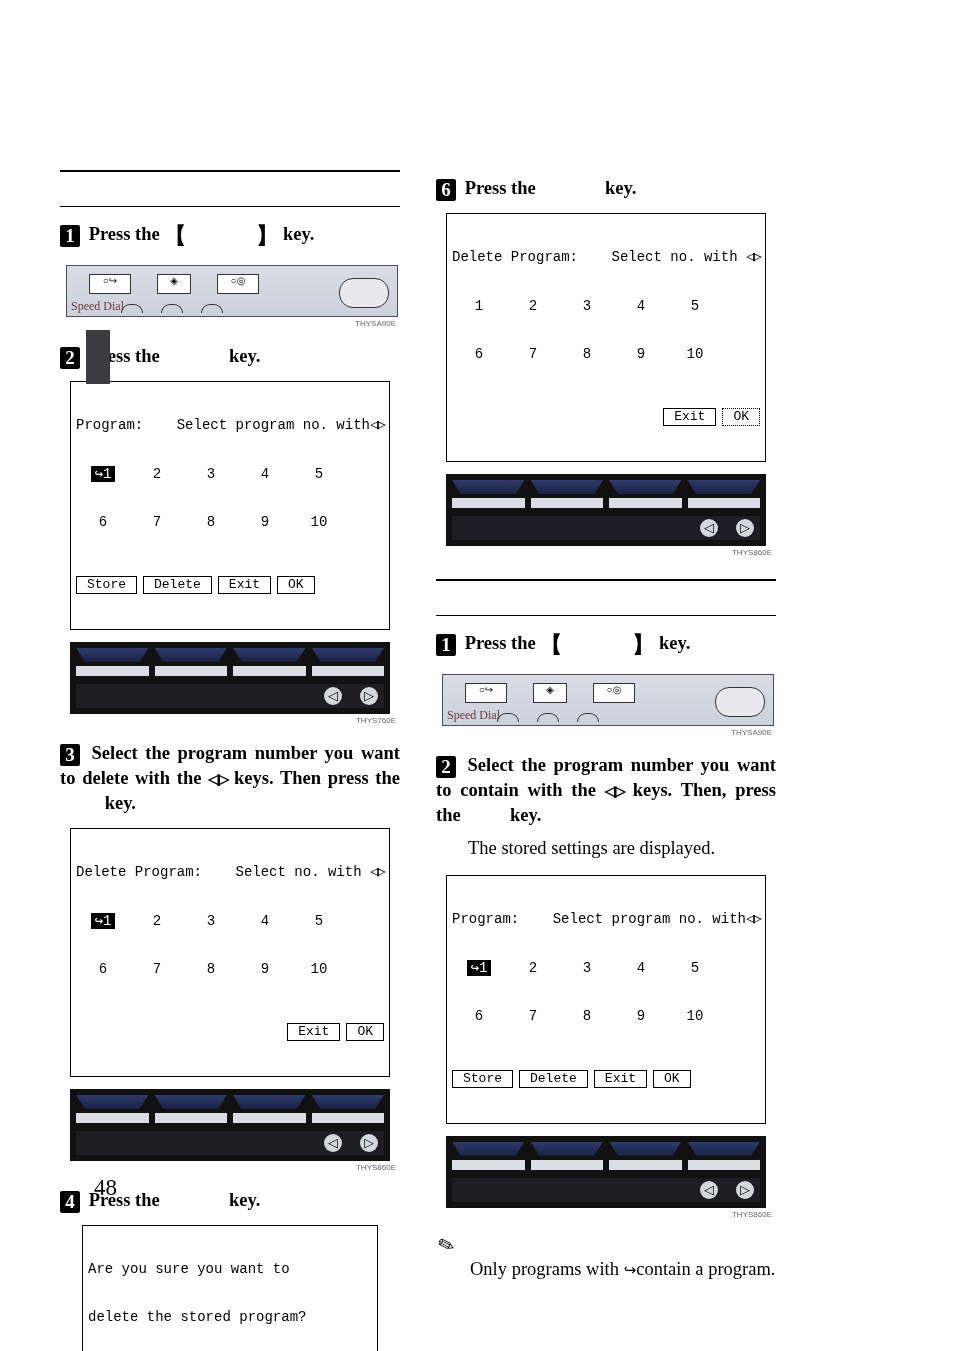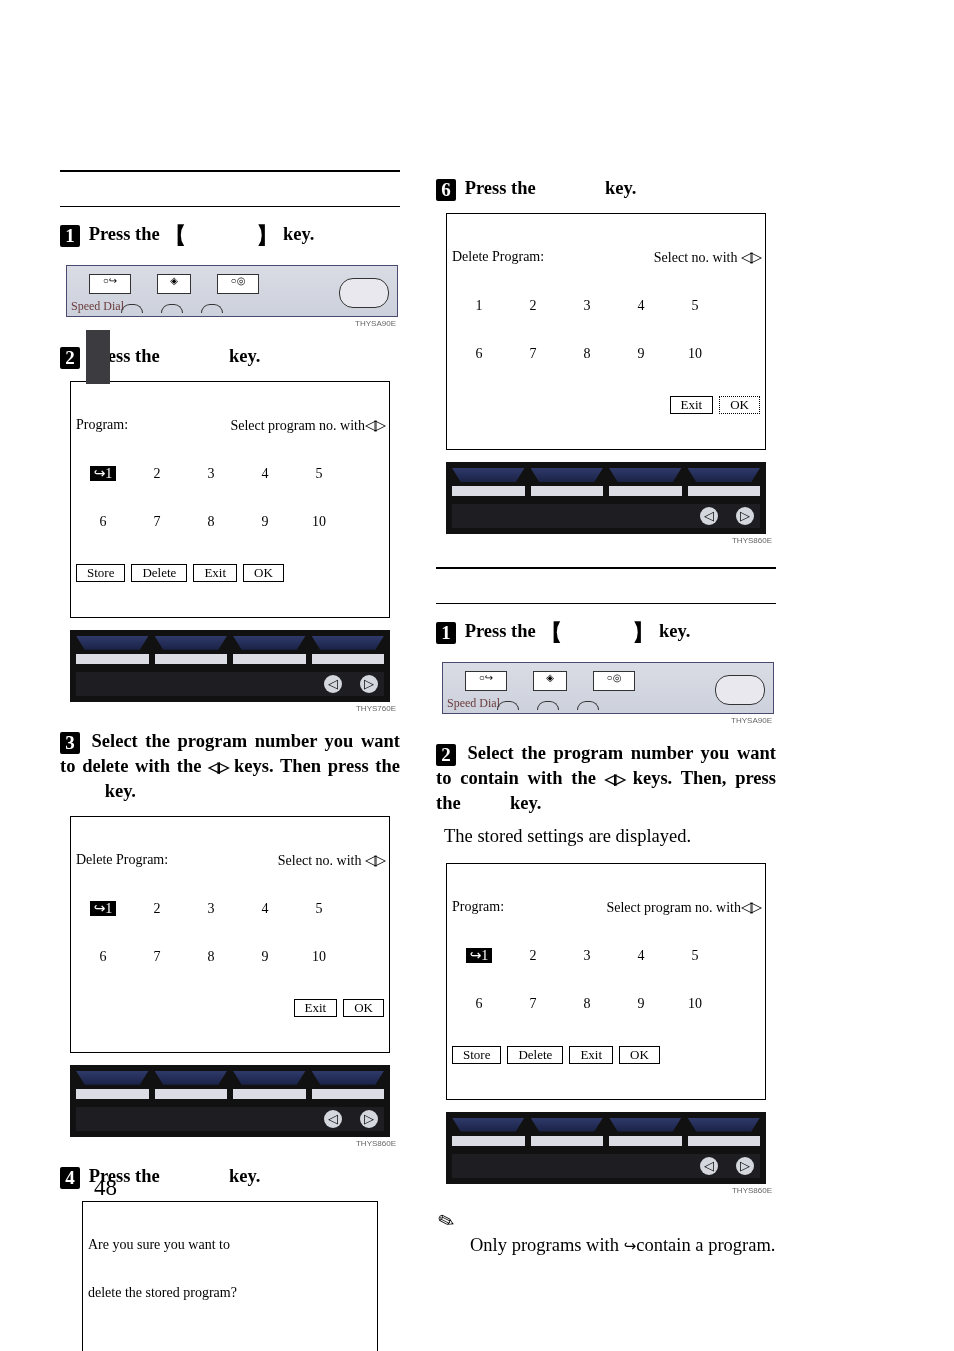--- a/index.html
+++ b/index.html
@@ -99,21 +99,21 @@
   .figid {
     font-family: Arial, Helvetica, sans-serif;
     font-size: 8px;
     color: #666;
     text-align: right;
     margin: 2px 4px 10px 0;
   }
 
   
   .lcd {
-    font-family: Liberation Serif, serif;
+    font-family: Liberation Mono, monospace;
     font-size: 14px;
     border: 1.3px solid #000;
     padding: 3px 5px 3px 5px;
     line-height: 16px;
     background: #fff;
     margin: 4px 10px 4px 10px;
     white-space: pre;
   }
   .lcd .row {
     display: flex;
@@ -128,21 +128,21 @@
     text-align: center;
   }
   .lcd .cell.sel {
     background: #000;
     color: #fff;
     padding: 0 4px;
   }
   .lcd .btns {
     display: flex;
     gap: 6px;
-    margin-top: 2px;
+    margin-top: 14px;
   }
   .lcd .lcdbtn {
     border: 1px solid #000;
     padding: 0 10px;
     font-size: 13px;
     height: 16px;
     line-height: 15px;
   }
 
   
@@ -498,21 +498,21 @@
             <div class="bump"></div>
             <div class="bump"></div>
         </div>
       </div>
       <div class="figid">THYSA90E</div>
 
       <p class="steptext" style="text-align:justify">
         <span class="stepnum">2</span>
         <span>Select the program number you want to contain with the </span><span class="circkeys">◁▷</span><span> keys. Then, press the </span><span style="display:inline-block;width:40px"></span><span> key.</span>
       </p>
-      <p class="bodytext" style="margin-left:8px">The stored settings are displayed.</p>
+      <p class="bodytext" style="margin-left:32px">The stored settings are displayed.</p>
 
       <div class="lcd lcd-wrap">
         <div class="row">
           <span>Program:</span>
           <span><span>Select program no. with</span><span class="circkeys">◁▷</span></span>
         </div>
         <div class="cells">
           <span class="cell"><span class="cell sel">↪<span>1</span></span></span>
           <span class="cell">2</span>
           <span class="cell">3</span>

